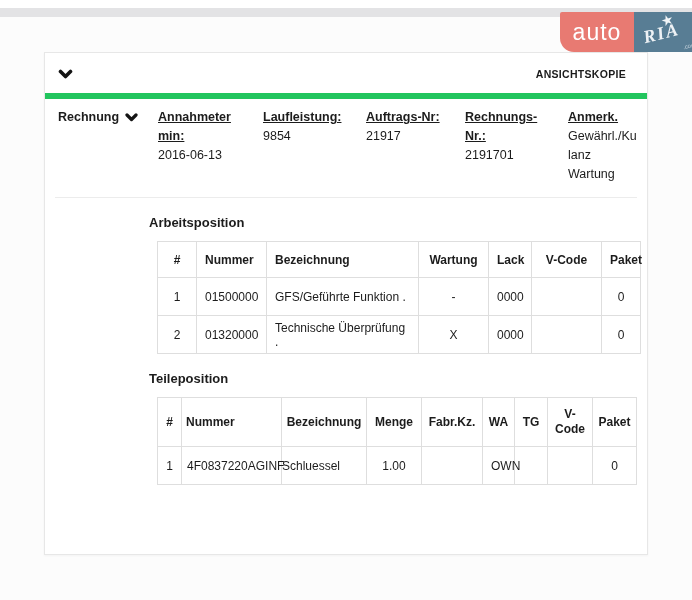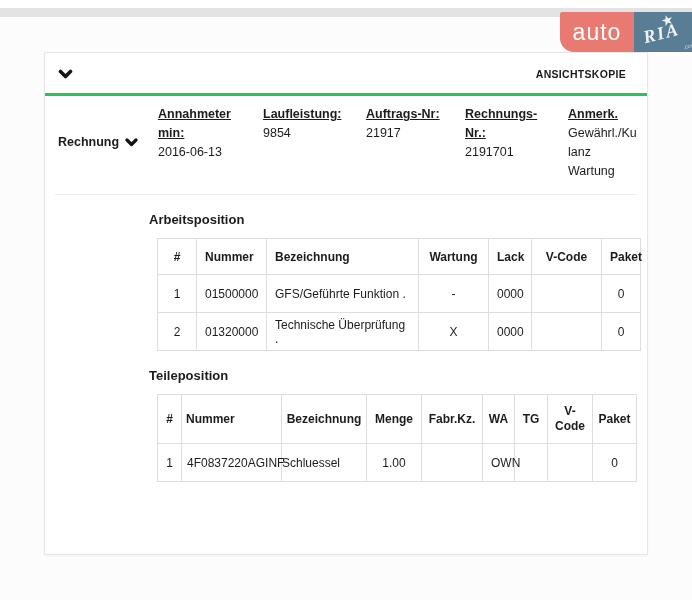--- a/index.html
+++ b/index.html
@@ -24,33 +24,33 @@
     font-size:18px; letter-spacing:2px; transform:rotate(-14deg); }
   .ria-com { position:absolute; bottom:3px; right:5px; color:#c3d0da; font-size:6px;
     transform:rotate(-12deg); }
 
   
   .card { position:absolute; top:35px; left:44px; width:604px; min-height:503px;
     background:#ffffff; border:1px solid #e7e7e7; box-shadow:0 1px 2px rgba(0,0,0,.04);
     padding-bottom:60px; }
 
   .card-header { display:flex; align-items:center; justify-content:space-between;
-    padding:15px 21px 13px 13px; border-bottom:3px solid #22c55e; }
+    padding:15px 21px 13px 13px; border-bottom:6px solid #22c55e; }
   .collapse-btn { background:none; border:none; cursor:pointer; line-height:0; padding:0; }
   .viewcopy { font-size:10.5px; font-weight:bold; letter-spacing:.3px; color:#1a1a1a; }
 
   
   .fields { display:grid; grid-template-columns:100px 105px 103px 99px 103px 1fr;
     padding:9px 10px 13px 13px; font-size:12.5px; line-height:19px; }
   .field-label { font-weight:bold;text-decoration:underline; }
   .field-value { font-weight:normal; }
   .w78 { max-width:78px; overflow-wrap:anywhere; }
   .w80 { max-width:80px; }
   .w82 { max-width:82px; overflow-wrap:anywhere; }
-  .invoice-title { font-weight:bold; display:flex; align-items:flex-start; gap:6px;margin-top:28px; }
+  .invoice-title { font-weight:bold; display:flex; align-items:flex-start; gap:6px; }
   .invoice-title svg { margin-top:5px; }
 
   .inner-divider { border-top:1px solid #ececec; margin:0 10px; }
 
   .section-title { font-size:13px; font-weight:bold; margin:17px 0 0 104px; }
 
   table { border-collapse:collapse; table-layout:fixed; margin:11px 0 0 112px;
     font-size:12px; color:#1c1c1c; background:#fff; }
   th, td { border:1px solid #dedede; padding:0 8px; text-align:center;
     overflow:visible; font-weight:normal; }

